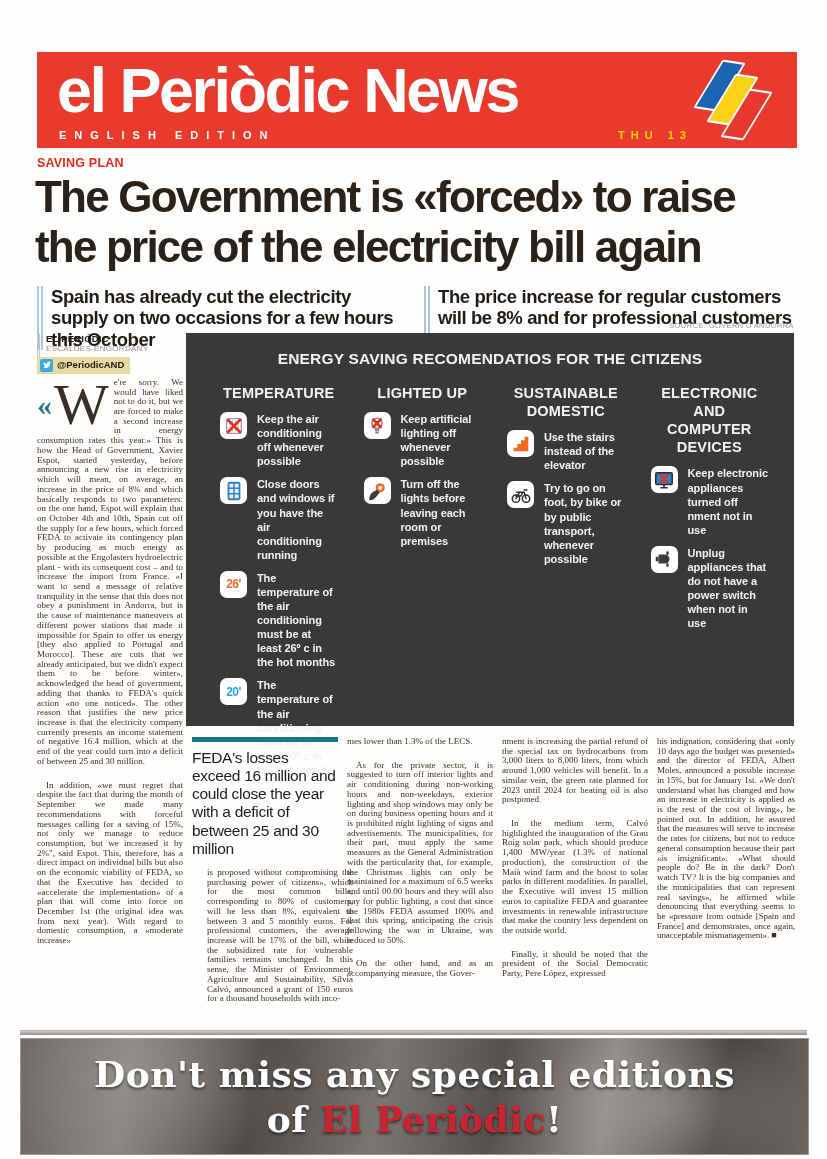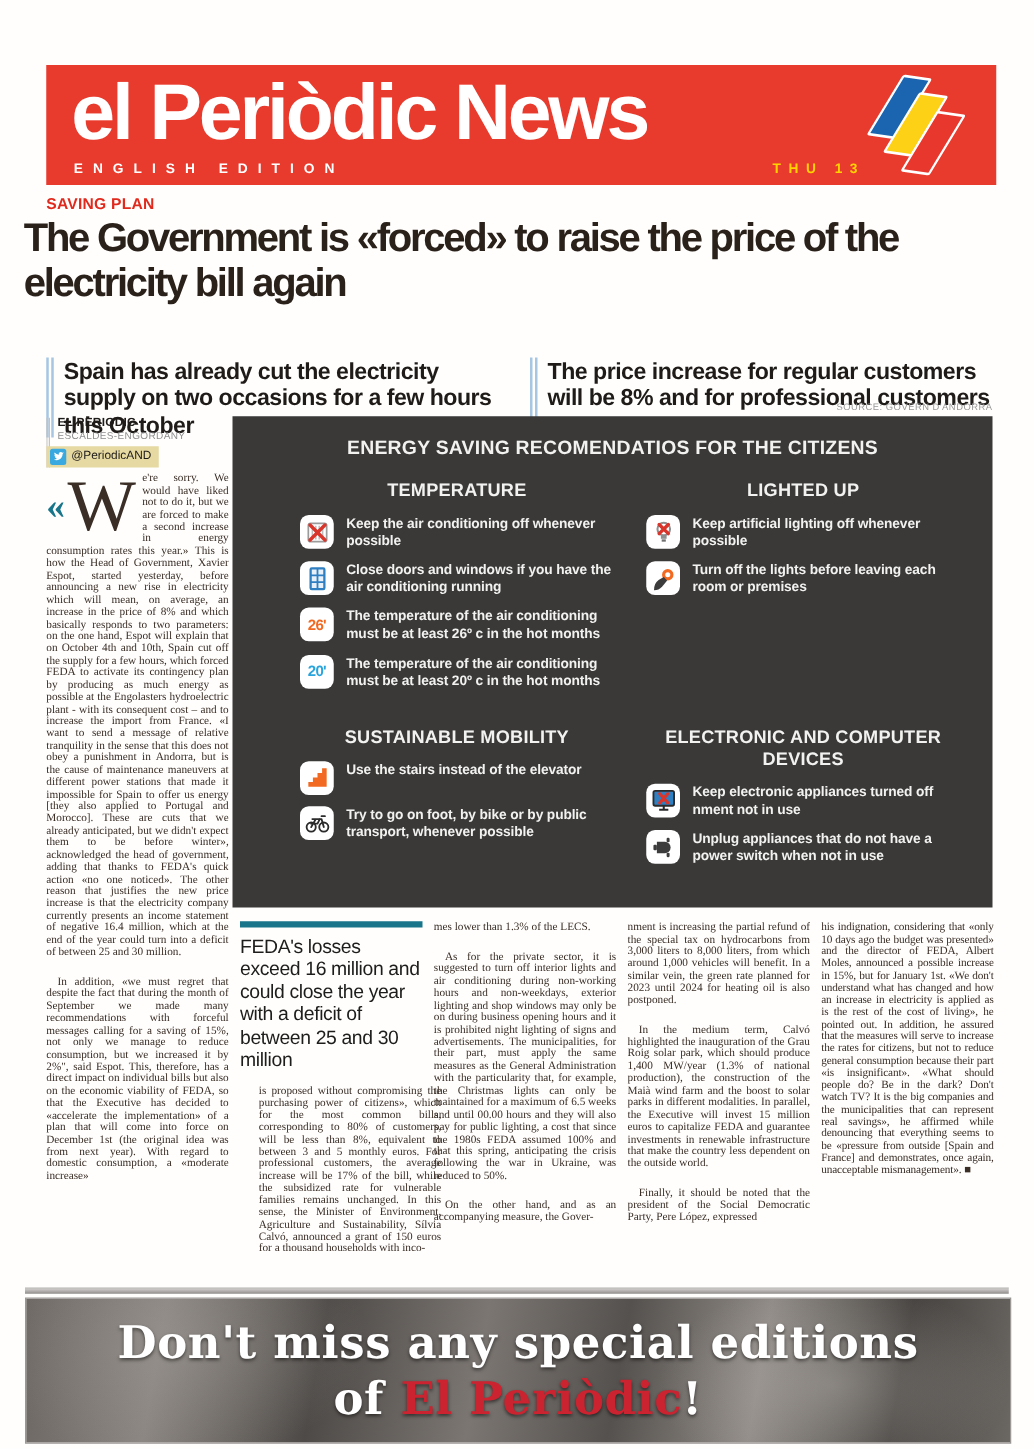--- a/index.html
+++ b/index.html
@@ -17,21 +17,21 @@
   .mast-logo{position:absolute;right:12px;top:8px;width:80px;height:82px;}
   .slash{position:absolute;width:21px;height:45px;border:2px solid #fff;border-radius:2px;
          transform:skewX(-25deg) rotate(8deg);}
   .slash.blue{left:2px;top:1px;background:#1b64b0;z-index:1;}
   .slash.yellow{left:15px;top:15px;background:#fcd116;z-index:2;}
   .slash.red{left:29px;top:30px;background:#e8372c;z-index:3;}
 
   
   .kicker{position:absolute;left:37px;top:156px;color:#e02a1d;font-size:12.5px;font-weight:bold;
           letter-spacing:.2px;}
-  .headline{position:absolute;left:19px;top:172px;width:762px;color:#2a211a;font-size:32px;
+  .headline{position:absolute;left:35px;top:172px;width:762px;color:#2a211a;font-size:44px;
             font-weight:bold;letter-spacing:-1.8px;line-height:1.13;}
   .subheads{position:absolute;left:37px;top:286px;width:760px;display:flex;gap:14px;}
   .subhead{flex:1;border-left:6px double #a6c6e2;padding-left:8px;color:#1e1b18;font-size:18.5px;
            font-weight:bold;letter-spacing:-0.4px;line-height:1.16;}
   .source{position:absolute;right:33px;top:321px;color:#999;font-size:7.5px;letter-spacing:.4px;}
 
   
   .col{position:absolute;font-family:"Liberation Serif",serif;color:#3a2e26;font-size:9px;
        line-height:1.08;text-align:justify;overflow:hidden;hyphens:auto;}
   .col p{margin:0;}
@@ -39,33 +39,33 @@
   .col1{left:37px;top:334px;width:146px;height:692px;}
   .byline{font-family:"Liberation Sans",sans-serif;border-left:3px double #c4c4c4;padding-left:6px;
           margin-bottom:4px;}
   .byline-outlet{font-size:9.5px;font-weight:bold;color:#1e1b18;letter-spacing:.2px;}
   .byline-place{font-size:8px;color:#8f8f8f;letter-spacing:.3px;margin-top:1px;}
   .tw-chip{display:flex;align-items:center;gap:4px;background:#e6d9a2;width:fit-content;
            padding:2px 6px 2px 3px;margin-top:3px;margin-left:-9px;}
   .tw-icon{width:13px;height:13px;background:#3aa9e0;border-radius:2px;display:flex;
            align-items:center;justify-content:center;}
   .tw-icon svg{width:10px;height:10px;}
-  .tw-handle{font-size:9.5px;font-weight:normal;color:#1e1b18;}
+  .tw-handle{font-size:9.5px;font-weight:bold;color:#1e1b18;}
   .dropcap-wrap{float:left;margin:3px 5px 0 0;display:flex;align-items:flex-start;}
   .oq{color:#19768a;font-size:30px;font-weight:bold;line-height:.9;margin:10px 2px 0 0;
       font-family:"Liberation Serif",serif;}
   .dc{font-size:58px;line-height:.82;color:#3a2e26;}
 
   
   .igbox{position:absolute;left:186px;top:333px;width:608px;height:393px;background:#3a3938;
          color:#f2f2f0;font-family:"Liberation Sans",sans-serif;}
   .ig-title{ text-align:center;font-weight:bold;font-size:15.5px;letter-spacing:.2px;line-height:1.35;
              margin-top:16px;}
-  .ig-grid{display:grid;grid-template-columns:1fr 1fr;column-gap:26px;row-gap:20px;
-           padding:14px 26px 0 54px;}
+  .ig-grid{display:grid;grid-template-columns:1fr 1fr 1fr 1fr;column-gap:26px;row-gap:20px;
+           padding:14px 26px 0 34px;}
   .ig-section h3{margin:0 0 10px 0;text-align:center;font-size:14.5px;font-weight:bold;
                  letter-spacing:.2px;line-height:1.25;}
   .ig-item{display:flex;gap:10px;align-items:flex-start;margin-bottom:9px;}
   .ig-icon{width:27px;height:27px;background:#fff;border-radius:7px;flex-shrink:0;display:flex;
            align-items:center;justify-content:center;overflow:hidden;}
   .ig-icon svg{width:22px;height:22px;}
   .temp-num{font-size:12px;font-weight:bold;letter-spacing:-0.5px;}
   .ig-text{font-size:11px;font-weight:bold;line-height:1.28;letter-spacing:-0.1px;}
 
   
@@ -197,21 +197,21 @@
                   <circle cx="15.5" cy="8.5" r="5" fill="#f26a21"></circle>
                   <circle cx="15.5" cy="8.5" r="2.2" fill="#fff"></circle>
                   <path d="M3.5 22c0-4 1.2-7 4-9l4.5-2.5 3 3-4.5 5.5c-2 2.2-4 3-7 3z" fill="#3c3c3c"></path>
                 </svg>
               </span>
               <span class="ig-text">Turn off the lights before leaving each room or premises</span>
             </div>
           </div>
       </section>
       <section class="ig-section">
-        <h3>SUSTAINABLE MOBILITY</h3>
+        <h3>SUSTAINABLE DOMESTIC</h3>
         <div class="ig-items">
             <div class="ig-item">
               <span class="ig-icon">
                 <svg viewBox="0 0 24 24">
                   <path d="M4 20v-4h4v-4h4v-4h4V4h4v16z" fill="#f26a21"></path>
                 </svg>
               </span>
               <span class="ig-text">Use the stairs instead of the elevator</span>
             </div>
             <div class="ig-item">

